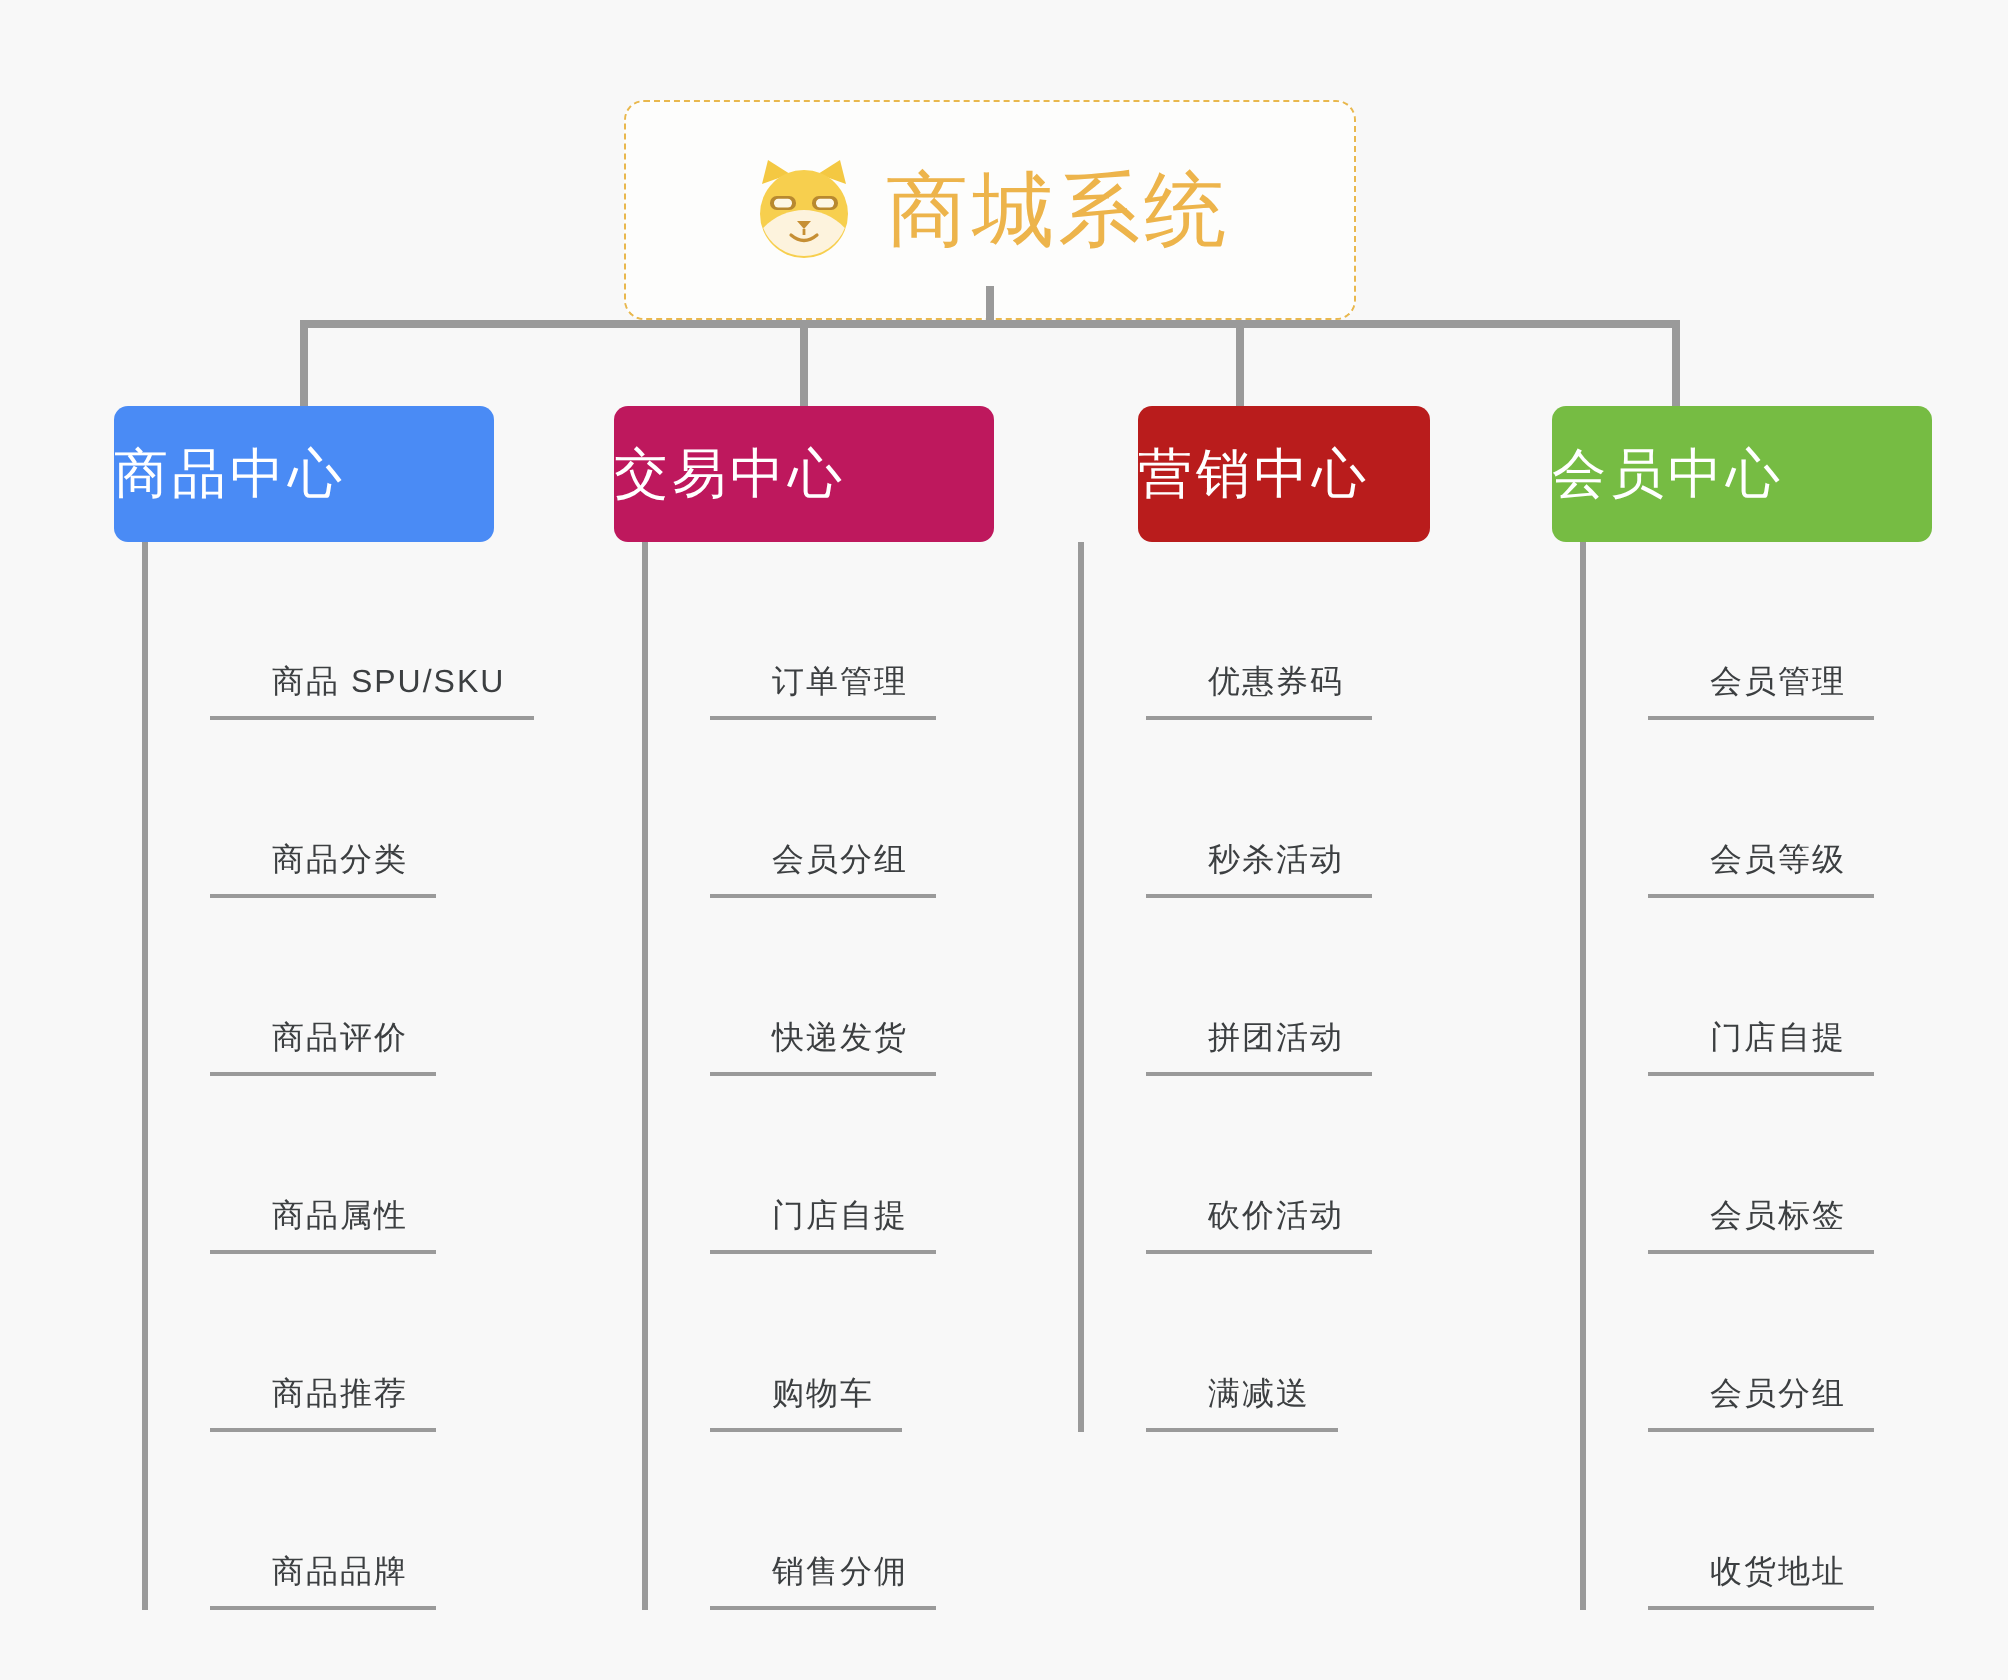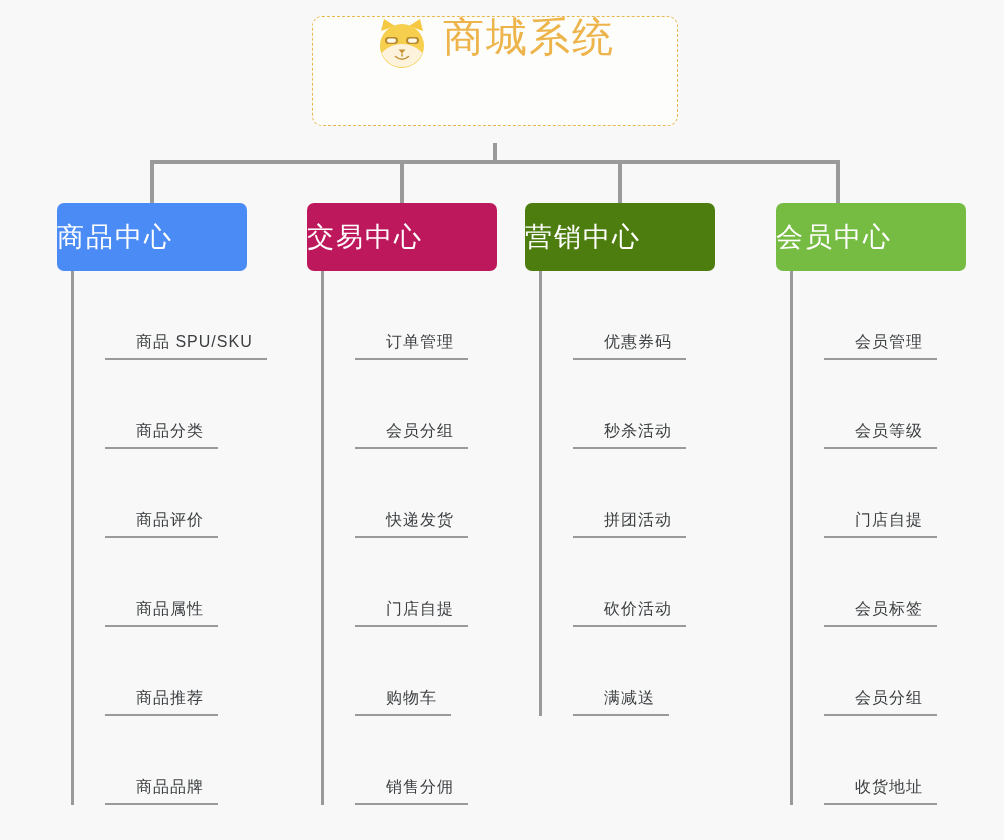--- a/index.html
+++ b/index.html
@@ -16,29 +16,29 @@
     width: 1004px;
     height: 840px;
     background: #f8f8f8;
     overflow: hidden;
   }
 
   
   .root-node {
     position: absolute;
     left: 312px;
-    top: 16px;
+    top: 50px;
     width: 366px;
     height: 110px;
     box-sizing: border-box;
     background: #fdfdfc;
     border: 1px dashed #e9b84e;
     border-radius: 10px;
     display: flex;
-    align-items: flex-start;
+    align-items: center;
     justify-content: center;
     gap: 14px;
   }
   .root-title {
     font-size: 41px;
     color: #edb44b;
     letter-spacing: 2px;
     line-height: 1;
     white-space: nowrap;
   }
@@ -189,21 +189,21 @@
       <div class="leaf">
         <span class="leaf-label">购物车</span>
       </div>
       <div class="leaf">
         <span class="leaf-label">销售分佣</span>
       </div>
     </div>
   </div>
 
   <div class="column" id="col-2">
-    <div class="col-header" style="background:#4d7c0f;">
+    <div class="col-header" style="background:#b91c1c;margin-left:44px;">
       <span>营销中心</span>
     </div>
     <div class="leaf-list">
       <div class="leaf">
         <span class="leaf-label">优惠券码</span>
       </div>
       <div class="leaf">
         <span class="leaf-label">秒杀活动</span>
       </div>
       <div class="leaf">

